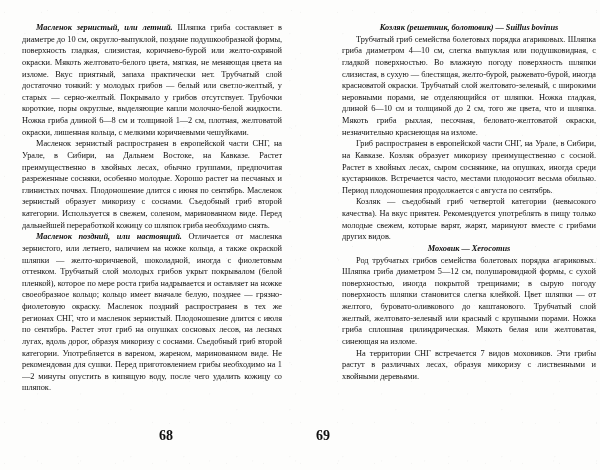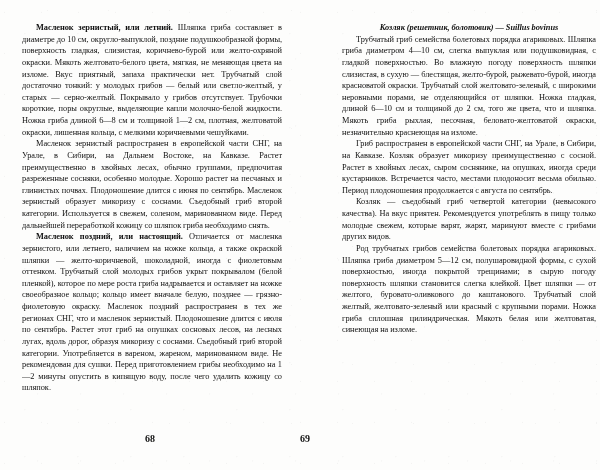--- a/index.html
+++ b/index.html
@@ -43,44 +43,46 @@
     -webkit-font-smoothing: none;
   }
 
   .para {
     margin: 0;
     text-indent: 14px;
     text-align: justify;
   }
 
   .run-head {
+    font-style: italic;
     font-weight: bold;
     margin-top: 24px;
   }
 
   .latin {
     font-style: italic;
   }
 
   .heading-line {
     display: block;
     text-indent: 0;
     text-align: center;
     font-style: italic;
     font-weight: bold;
     margin: 0;
   }
 
   .folio {
     position: absolute;
     bottom: 26px;
-    font-size: 10px;
+    font-size: 14px;
     font-weight: bold;
     font-family: "Liberation Serif", "DejaVu Serif", serif;
     color: #111111;
+    margin-left: 16px;
   }
   .folio-left  { left: 0; width: 300px; text-align: center; }
   .folio-right { left: 300px; width: 300px; text-align: left; }
 
   .scan-noise {
     position: absolute;
     inset: 0;
     pointer-events: none;
     opacity: 0.035;
     background:
@@ -112,23 +114,25 @@
     <div class="column-body">
 
       <p class="heading-line"><span>Козляк (решетник, болотовик) — </span><span class="latin">Suillus bovinus</span></p>
 
       <p class="para"><span>Трубчатый гриб семейства болетовых порядка агариковых. Шляпка гриба диаметром 4—10 см, слегка выпуклая или подушковидная, с гладкой поверхностью. Во влажную погоду поверхность шляпки слизистая, в сухую — блестящая, желто-бурой, рыжевато-бурой, иногда красноватой окраски. Трубчатый слой желтовато-зеленый, с широкими неровными порами, не отделяющийся от шляпки. Ножка гладкая, длиной 6—10 см и толщиной до 2 см, того же цвета, что и шляпка. Мякоть гриба рыхлая, песочная, беловато-желтоватой окраски, незначительно краснеющая на изломе.</span></p>
 
       <p class="para"><span>Гриб распространен в европейской части СНГ, на Урале, в Сибири, на Кавказе. Козляк образует микоризу преимущественно с сосной. Растет в хвойных лесах, сыром соснянике, на опушках, иногда среди кустарников. Встречается часто, местами плодоносит весьма обильно. Период плодоношения продолжается с августа по сентябрь.</span></p>
 
       <p class="para"><span>Козляк — съедобный гриб четвертой категории (невысокого качества). На вкус приятен. Рекомендуется употреблять в пищу только молодые свежем, которые варят, жарят, маринуют вместе с грибами других видов.</span></p>
 
+      <p class="heading-line"><span>Моховик — </span><span class="latin">Xerocomus</span></p>
 
       <p class="para"><span>Род трубчатых грибов семейства болетовых порядка агариковых. Шляпка гриба диаметром 5—12 см, полушаровидной формы, с сухой поверхностью, иногда покрытой трещинами; в сырую погоду поверхность шляпки становится слегка клейкой. Цвет шляпки — от желтого, буровато-оливкового до каштанового. Трубчатый слой желтый, желтовато-зеленый или красный с крупными порами. Ножка гриба сплошная цилиндрическая. Мякоть белая или желтоватая, синеющая на изломе.</span></p>
 
+      <p class="para"><span>На территории СНГ встречается 7 видов моховиков. Эти грибы растут в различных лесах, образуя микоризу с лиственными и хвойными деревьями.</span></p>
 
 
     </div>
   </div>
 
   <div class="folio folio-left">68</div>
   <div class="folio folio-right">69</div>
 
   <div class="scan-noise"></div>
 

